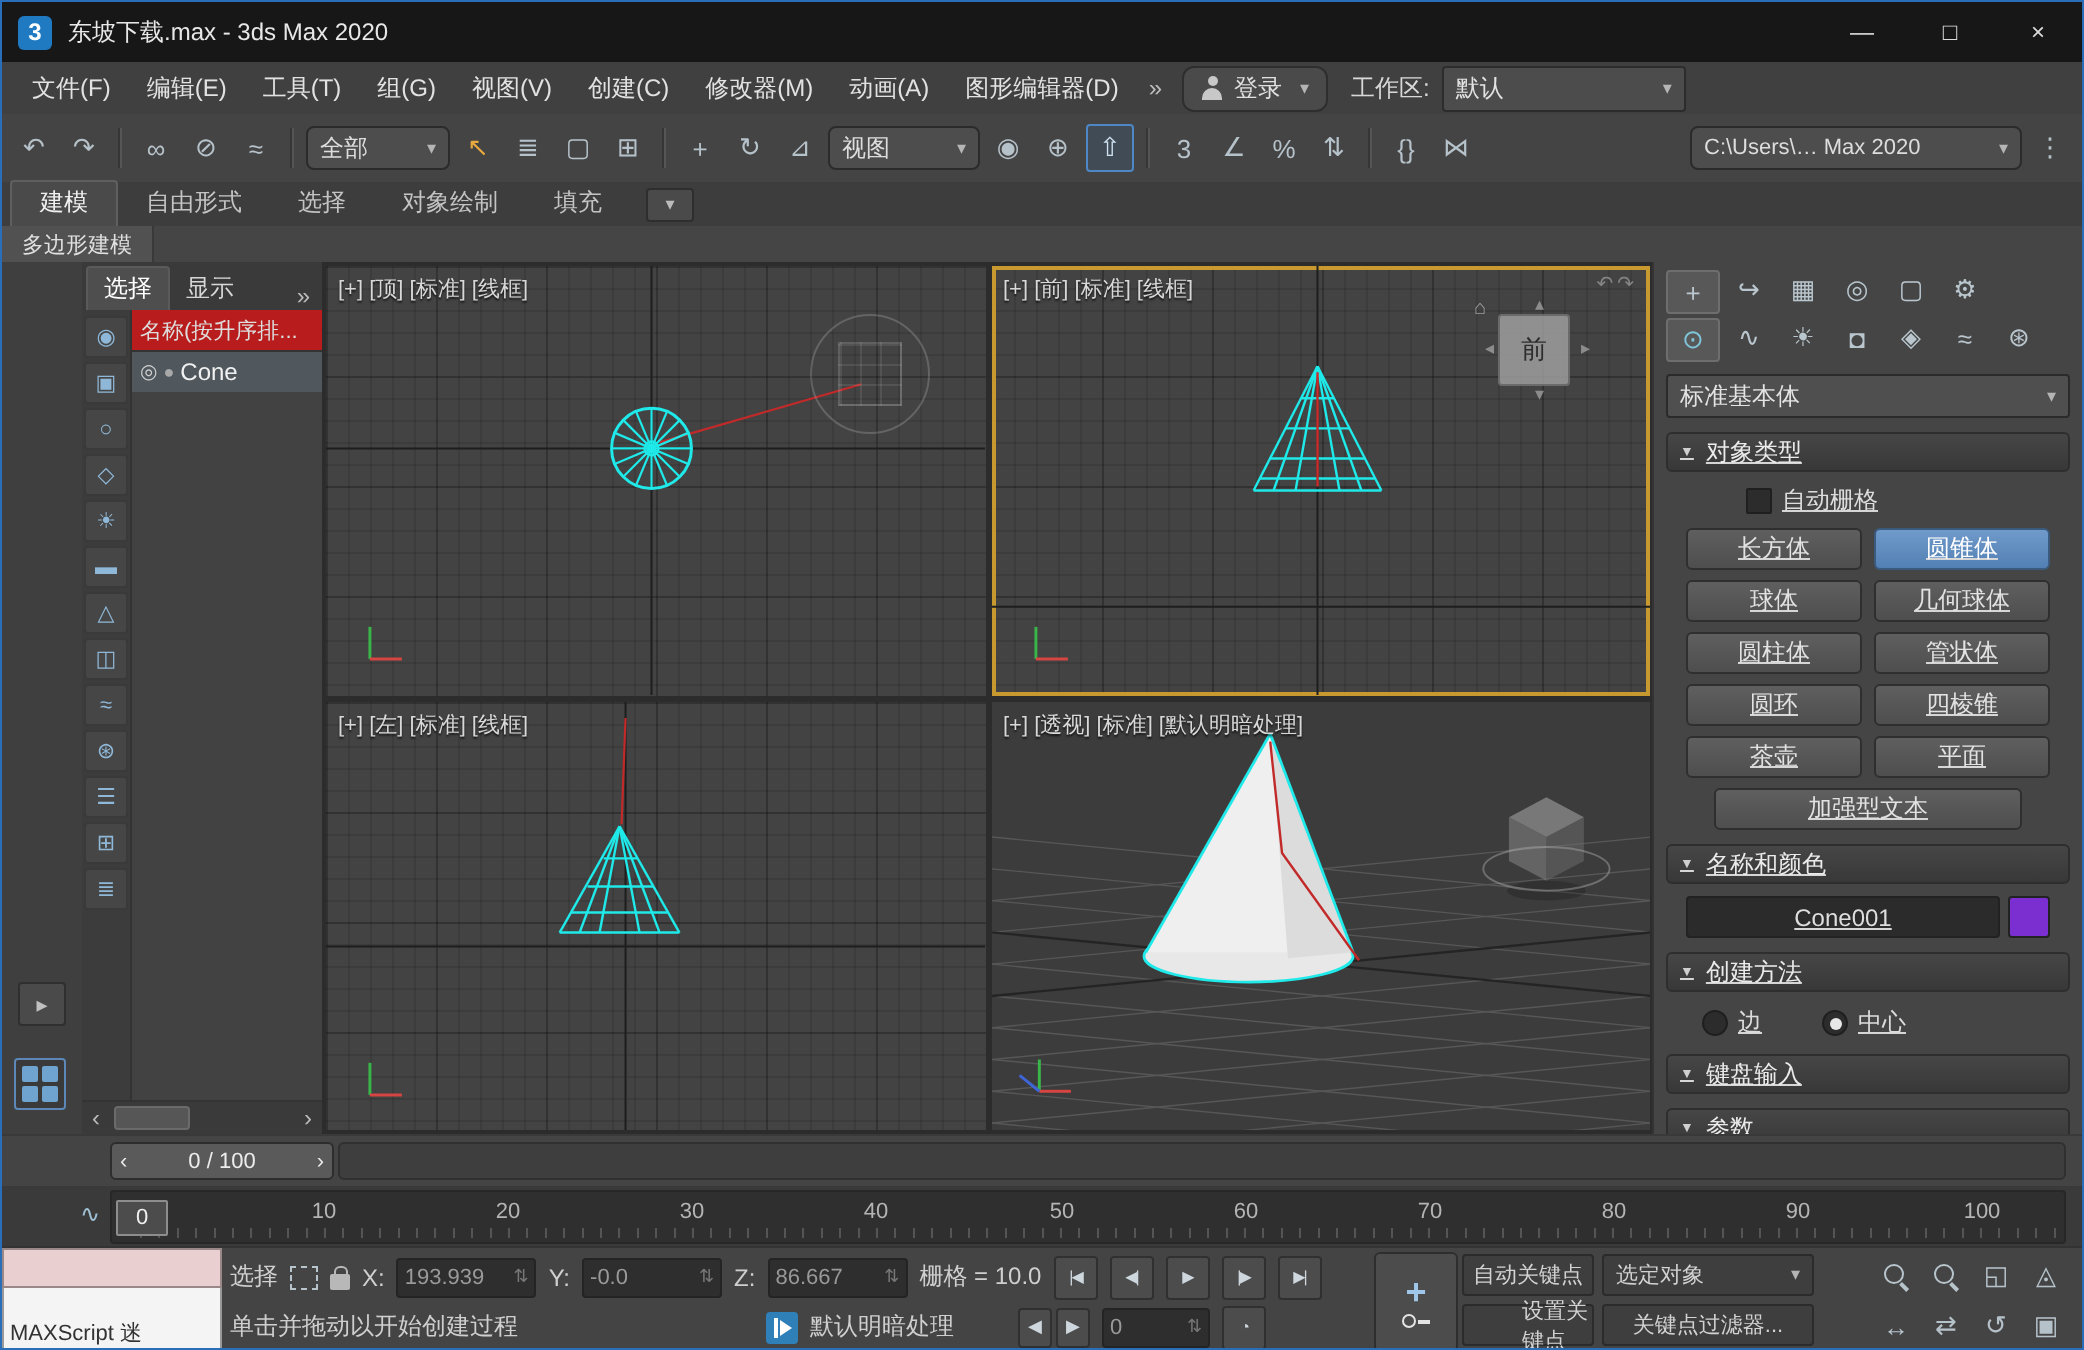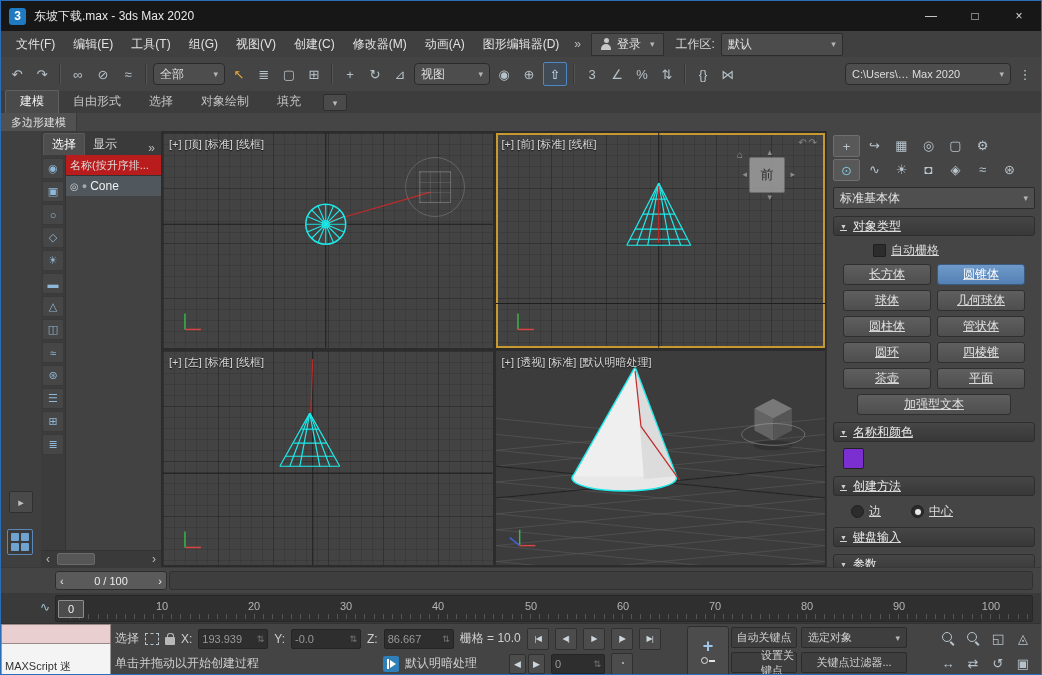--- a/index.html
+++ b/index.html
@@ -12,21 +12,21 @@
             font-size:12px;font-weight:bold;display:flex;align-items:center;justify-content:center;}
   .wtitle{font-size:12px;color:#e8e8e8;}
   .winbtns{margin-left:auto;display:flex;height:100%;}
   .winbtn{width:44px;height:100%;display:flex;align-items:center;justify-content:center;color:#dcdcdc;font-size:12px;}
   
   .menubar{position:absolute;top:30px;left:0;right:0;height:26px;background:#404040;border-bottom:1px solid #333;
            display:flex;align-items:center;padding:0 6px;}
   .menu-item{padding:0 9px;line-height:26px;color:#e2e2e2;}
   .menu-over{padding:0 6px;color:#bdbdbd;}
   .login{margin-left:4px;display:flex;align-items:center;gap:5px;background:#4a4a4a;border:1px solid #2e2e2e;
-         height:21px;padding:0 8px;border-radius:0;color:#e0e0e0;}
+         height:21px;padding:0 8px;border-radius:6px;color:#e0e0e0;}
   .i-person{position:relative;width:12px;height:13px;display:inline-block;}
   .i-person::before{content:"";position:absolute;left:3.5px;top:0;width:5px;height:5px;background:#c8c8c8;border-radius:50%;}
   .i-person::after{content:"";position:absolute;left:1px;top:6px;width:10px;height:6px;background:#c8c8c8;border-radius:5px 5px 0 0;}
   .caret{font-size:9px;color:#b5b5b5;margin-left:4px;}
   .ws-label{margin-left:12px;color:#d8d8d8;}
   .ws-select{margin-left:6px;margin-right:2px;width:108px;height:21px;background:#4c4c4c;border:1px solid #2c2c2c;
              border-radius:2px;display:flex;align-items:center;padding:0 6px;color:#e2e2e2;}
   .ws-select .caret{margin-left:auto;}
   
   .toolbar{position:absolute;top:56px;left:0;right:0;height:34px;background:#444;border-bottom:1px solid #383838;
@@ -514,20 +514,21 @@
           <div class="ot-btn wide">加强型文本</div>
         </div>
       </div>
 
       <div class="rollout">
         <div class="roll-h">
           <span class="arr">▼</span>
           <span>名称和颜色</span>
         </div>
         <div class="nc-row">
+          <div class="nc-input">Cone001</div>
           <div class="nc-swatch"></div>
         </div>
       </div>
 
       <div class="rollout">
         <div class="roll-h">
           <span class="arr">▼</span>
           <span>创建方法</span>
         </div>
         <div class="cm-row">

